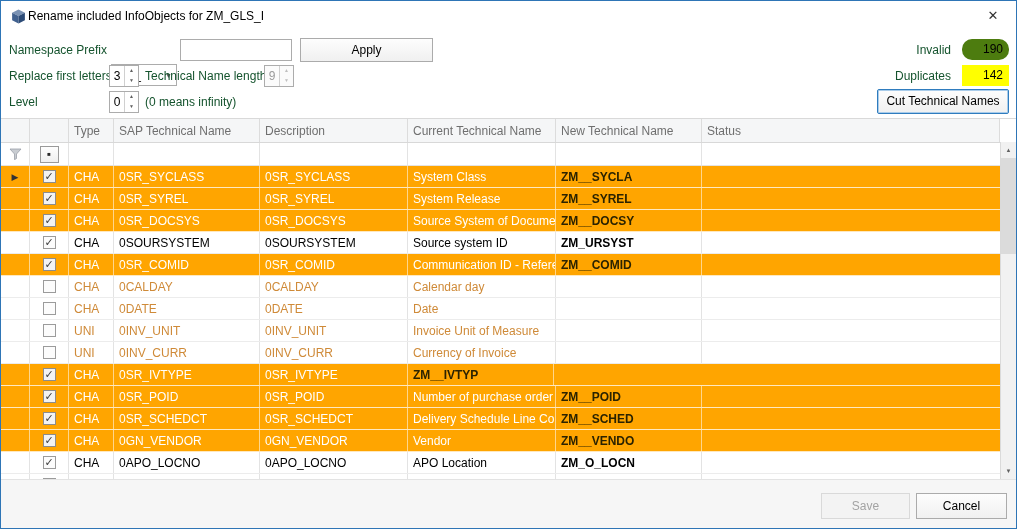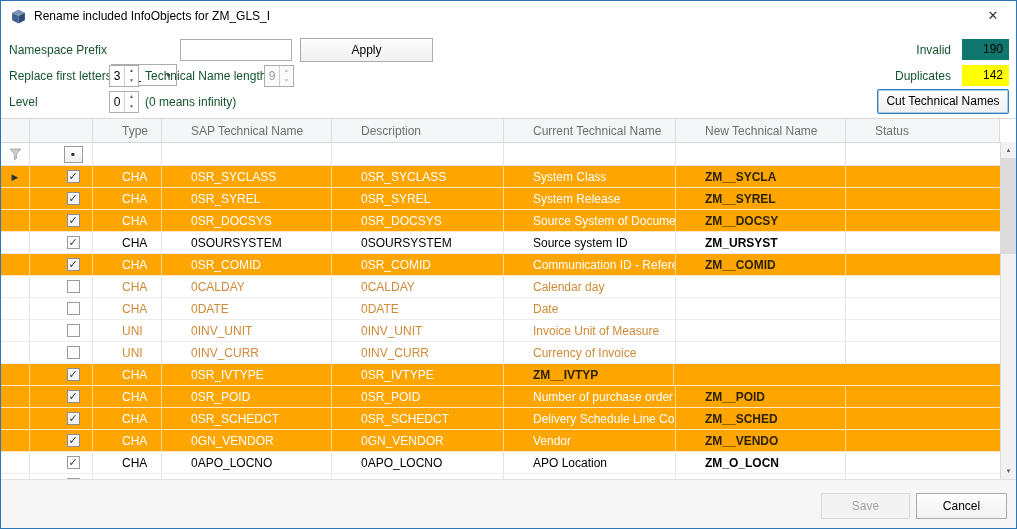--- a/index.html
+++ b/index.html
@@ -4,21 +4,21 @@
 <style>
   html,body{margin:0;padding:0;background:#cfcfcf;}
   .window{
     position:relative;width:1017px;height:529px;margin:0 auto;
     border:1px solid #2E75B6;background:#fff;box-sizing:border-box;
     font-family:"Liberation Sans",sans-serif;font-size:12px;color:#000;overflow:hidden;
   }
   
   .titlebar{position:absolute;top:0;left:0;right:0;height:30px;background:#fff;}
   .app-icon{position:absolute;left:9px;top:7px;width:17px;height:17px;}
-  .title-text{position:absolute;left:33px;top:8px;color:#000;}
+  .title-text{position:absolute;left:27px;top:8px;color:#000;}
   .close-btn{position:absolute;right:12px;top:5px;width:22px;height:20px;line-height:20px;
     text-align:center;color:#333;font-size:13px;cursor:pointer;}
   
   .lbl{position:absolute;line-height:22px;color:#14532d;white-space:nowrap;}
   .ctl{position:absolute;border:1px solid #ACACAC;background:#fff;height:22px;box-sizing:border-box;}
   .combo{display:flex;align-items:center;margin-top:25px;}
   .combo .val{flex:1;padding-left:5px;}
   .combo .arrow{width:15px;text-align:center;color:#555;font-size:7px;}
   .textbox{}
   .btn{position:absolute;border:1px solid #ABABAB;background:linear-gradient(#FDFDFD,#F0F0F0);
@@ -34,21 +34,21 @@
   .spin.disabled .num{color:#9B9B9B;}
   .spin.disabled .arrows span{color:#BFBFBF;}
   .badge{position:absolute;width:47px;height:21px;line-height:21px;text-align:right;
     padding-right:6px;box-sizing:border-box;color:#000;}
   .badge-invalid{left:961px;top:38px;}
   .badge-dup{left:961px;top:64px;}
   .r-label{text-align:right;}
   
   .grid{position:absolute;left:0;top:117px;width:1015px;height:360px;border-top:1px solid #D9D9D9;
     border-bottom:1px solid #D9D9D9;box-sizing:content-box;background:#fff;}
-  .g-row{display:flex;align-items:stretch;gap:24px;}
+  .g-row{display:flex;align-items:stretch;}
   .cell{border-right:1px solid #E3E3E3;display:flex;align-items:center;padding:0 5px;
     box-sizing:border-box;overflow:hidden;white-space:nowrap;}
   .c-ind{width:29px;justify-content:center;padding:0;}
   .c-check{width:39px;justify-content:center;padding:0;}
   .c-type{width:45px;}
   .c-sap{width:146px;}
   .c-cur{width:148px;}
   .c-desc{width:148px;}
   .c-new{width:146px;font-weight:bold;}
   .c-status{flex:1;border-right:none;}
@@ -104,21 +104,21 @@
 
   <span class="lbl" style="left:8px;top:38px;">Namespace Prefix</span>
   <div class="ctl combo" style="left:110px;top:38px;width:66px;">
     <span class="val">ZM_</span>
     <span class="arrow">▼</span>
   </div>
   <input class="ctl textbox" style="left: 179px; top: 38px; width: 112px; border: 1px solid rgb(172, 172, 172); outline: none; font: inherit; padding: 0px 4px;" value="">
   <div class="btn btn-apply">Apply</div>
 
   <span class="lbl r-label" style="left:850px;top:38px;width:100px;">Invalid</span>
-  <div class="badge badge-invalid" style="background:#0f766e;">190</div>
+  <div class="badge badge-invalid" style="background:#4d7c0f;border-radius:10px;">190</div>
 
   <span class="lbl" style="left:8px;top:64px;">Replace first letters</span>
   <div class="ctl spin" style="left:108px;top:64px;width:30px;">
     <span class="num">3</span>
     <span class="arrows">
         <span>▲</span>
         <span>▼</span>
       </span>
   </div>
   <span class="lbl" style="left:144px;top:64px;">Technical Name length</span>

